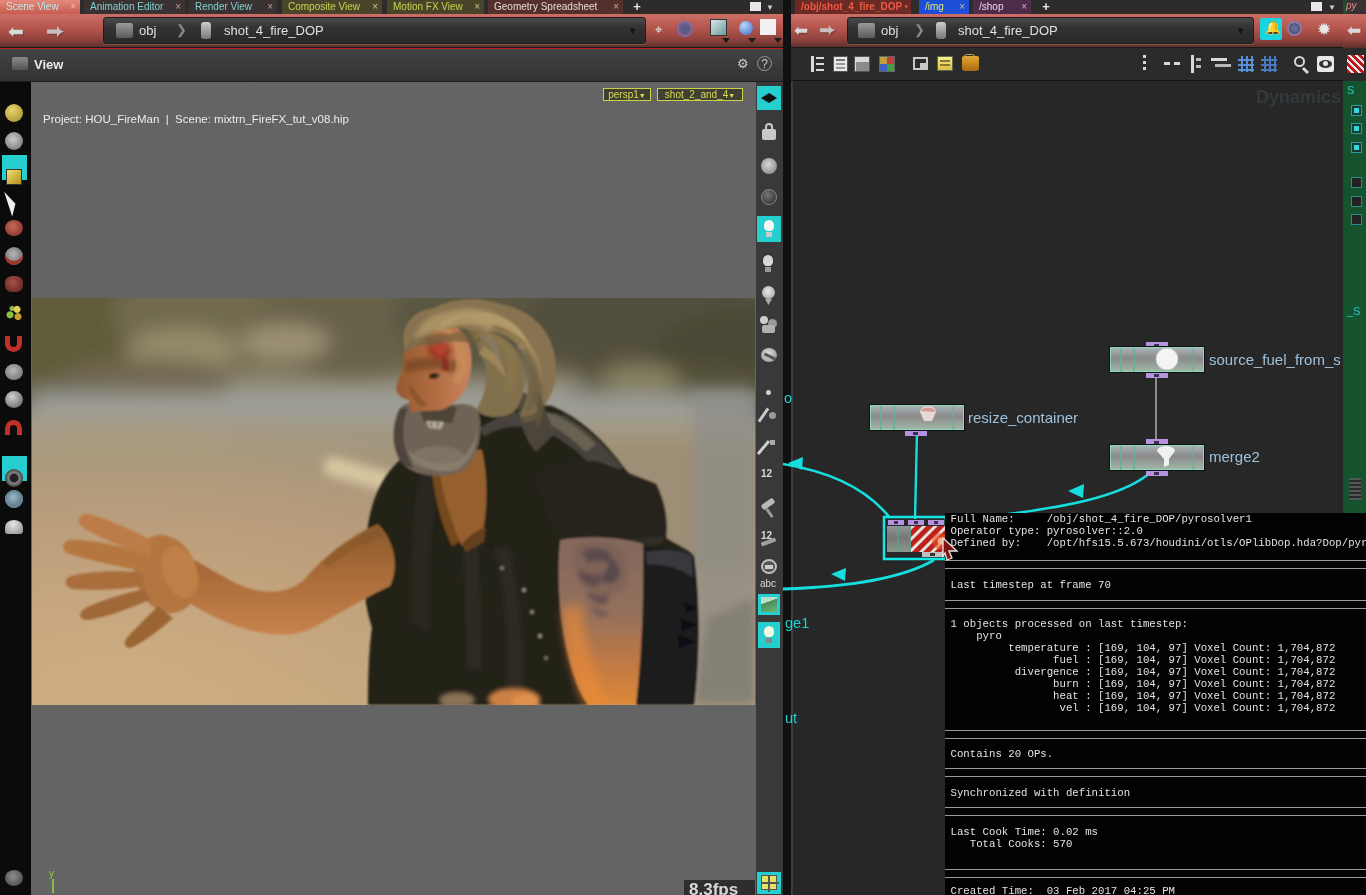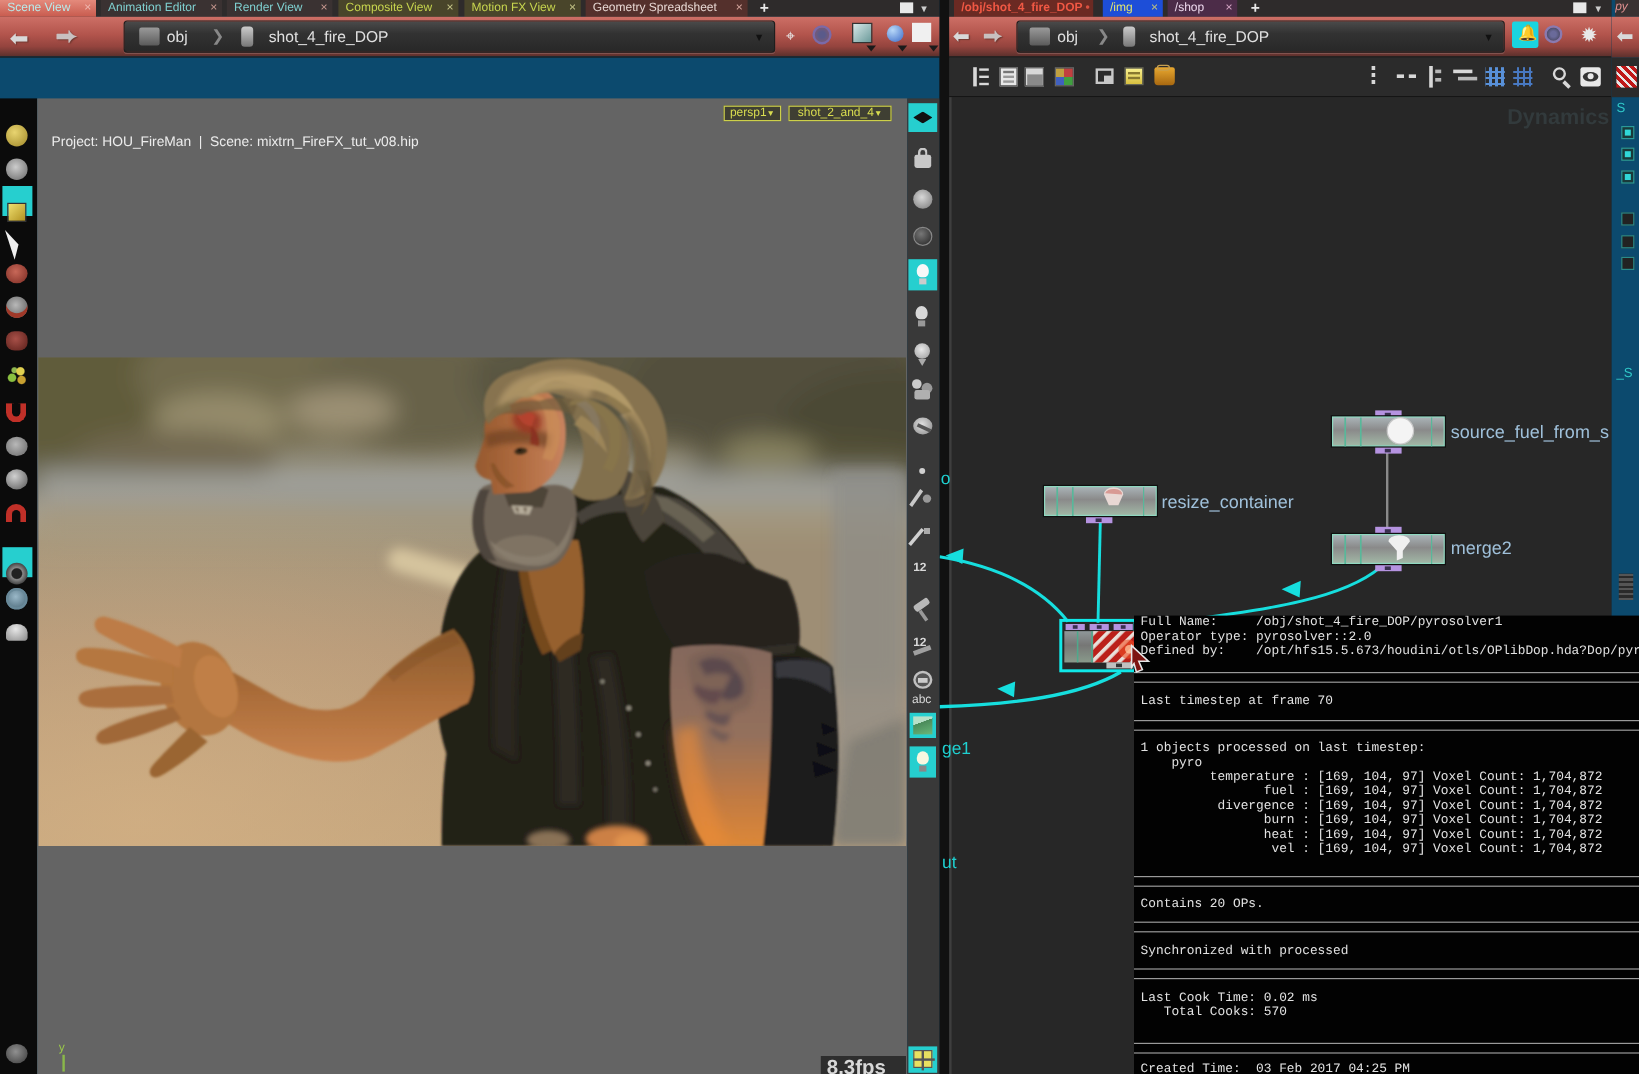--- a/index.html
+++ b/index.html
@@ -5,21 +5,21 @@
   * { margin:0; padding:0; box-sizing:border-box; }
   html,body { width:1366px; height:895px; overflow:hidden; background:#000; font-family:"Liberation Sans", sans-serif; }
   .abs { position:absolute; }
   #stage { position:relative; width:1366px; height:895px; background:#141414; }
   .tab { position:absolute; top:0; height:14px; font-size:10px; line-height:14px; padding:0 6px; white-space:nowrap; }
 </style>
 </head>
 <body>
 <div id="stage">
 
-  <div class="abs" style="left:0;top:0;width:783px;height:895px;background:#0c4a6e;">
+  <div class="abs" style="left:0;top:0;width:783px;height:895px;background:#b91c1c;">
 
     <div class="abs" style="left:0;top:0;width:783px;height:14px;background:#2e2b2b;"></div>
     <div class="tab" style="left:0;width:80px;background:linear-gradient(#e48a7c,#c85b4e);color:#b8ecec;">Scene View<span style="position:absolute;right:4px;color:#f0b8b0;">×</span></div>
     <div class="tab" style="left:84px;width:101px;background:#3a3232;color:#7fd0d0;">Animation Editor<span style="position:absolute;right:4px;color:#c89890;">×</span></div>
     <div class="tab" style="left:189px;width:88px;background:#3a3232;color:#7fd0d0;">Render View<span style="position:absolute;right:4px;color:#c89890;">×</span></div>
     <div class="tab" style="left:282px;width:100px;background:#49452a;color:#c6d44e;">Composite View<span style="position:absolute;right:4px;color:#c8c88a;">×</span></div>
     <div class="tab" style="left:387px;width:97px;background:#49452a;color:#c6d44e;">Motion FX View<span style="position:absolute;right:4px;color:#c8c88a;">×</span></div>
     <div class="tab" style="left:488px;width:135px;background:#54302c;color:#e8d8d4;">Geometry Spreadsheet<span style="position:absolute;right:4px;color:#d8a8a0;">×</span></div>
     <div class="abs" style="left:630px;top:0px;width:14px;height:14px;color:#e8e8e8;font-size:13px;line-height:13px;text-align:center;font-weight:bold;">+</div>
     <div class="abs" style="left:750px;top:2px;width:11px;height:9px;background:#e8e8e8;"></div>
@@ -42,20 +42,26 @@
       <div class="abs" style="left:655px;top:8px;width:14px;height:14px;color:#e8e8e8;font-size:13px;">⌖</div>
       <div class="abs" style="left:677px;top:7px;width:16px;height:16px;border-radius:50%;border:2px solid #7a6aa8;background:radial-gradient(circle,#5a5a8a 30%,#8a5a6a);"></div>
       <div class="abs" style="left:710px;top:5px;width:17px;height:17px;background:linear-gradient(135deg,#d8e8e8,#6a9a9a);border:1px solid #333;"></div>
       <div class="abs" style="left:739px;top:7px;width:14px;height:14px;border-radius:50%;background:radial-gradient(circle at 35% 30%,#b8d8f8,#3a6ac8);"></div>
       <div class="abs" style="left:760px;top:5px;width:16px;height:16px;background:#f0f0f0;"></div>
       <div class="abs" style="left:722px;top:24px;width:0;height:0;border-left:4px solid transparent;border-right:4px solid transparent;border-top:5px solid #1a1a1a;"></div>
       <div class="abs" style="left:748px;top:24px;width:0;height:0;border-left:4px solid transparent;border-right:4px solid transparent;border-top:5px solid #1a1a1a;"></div>
       <div class="abs" style="left:774px;top:24px;width:0;height:0;border-left:4px solid transparent;border-right:4px solid transparent;border-top:5px solid #1a1a1a;"></div>
     </div>
 
+    <div class="abs" style="left:0;top:49px;width:783px;height:33px;background:linear-gradient(#424242,#333333);border-bottom:1px solid #1c1c1c;">
+      <span class="abs" style="left:12px;top:8px;width:16px;height:13px;background:linear-gradient(#888,#555);border-radius:2px;"></span>
+      <span class="abs" style="left:34px;top:8px;color:#e8e8e8;font-size:13px;font-weight:bold;">View</span>
+      <span class="abs" style="left:737px;top:7px;color:#c8c8c8;font-size:13px;">⚙</span>
+      <span class="abs" style="left:757px;top:7px;color:#c8c8c8;font-size:12px;border:1px solid #999;border-radius:50%;width:15px;height:15px;text-align:center;line-height:14px;">?</span>
+    </div>
 
     <div class="abs" style="left:0;top:82px;width:31px;height:813px;background:#0b0b0b;" id="leftshelf">
       <span class="abs" style="left:5px;top:22px;width:18px;height:18px;border-radius:50%;background:radial-gradient(circle at 40% 35%,#e8d470,#a08828);"></span>
       <span class="abs" style="left:5px;top:50px;width:18px;height:18px;border-radius:50%;background:radial-gradient(circle at 45% 40%,#cccccc,#666);"></span>
       <span class="abs" style="left:2px;top:73px;width:25px;height:25px;background:#26cfcf;">
           <span class="abs" style="left:4px;top:14px;width:16px;height:16px;background:linear-gradient(135deg,#f0e070,#b09020);border:1px solid #333;"></span>
         </span>
       <span class="abs" style="left:8px;top:108px;width:0;height:0;border-left:7px solid #f0f0f0;border-top:15px solid transparent;border-bottom:11px solid transparent;transform:rotate(-18deg);"></span>
       <span class="abs" style="left:5px;top:138px;width:18px;height:16px;border-radius:50%;background:radial-gradient(circle at 45% 40%,#c86858,#7a2a22);"></span>
       <span class="abs" style="left:5px;top:165px;width:18px;height:18px;border-radius:50%;background:radial-gradient(circle at 45% 40%,#b8b8b8,#555);box-shadow:inset 0 -4px 0 #a03828;"></span>
@@ -383,21 +389,21 @@
           <span class="abs" style="left:2px;top:4px;width:13px;height:8px;border-radius:50%;background:#333;"></span>
           <span class="abs" style="left:6px;top:5px;width:5px;height:5px;border-radius:50%;background:#e8e8e8;"></span>
         </span>
     </div>
 
     <div class="abs" style="left:0;top:81px;width:552px;height:814px;background:#272727;border-left:2px solid #3e3e3e;">
       <div class="abs" style="left:463px;top:6px;color:#323a3c;font-size:18px;font-weight:bold;">Dynamics</div>
     </div>
   </div>
 
-  <div class="abs" style="left:1343px;top:0;width:23px;height:895px;background:#0c4a6e;" id="rightstrip">
+  <div class="abs" style="left:1343px;top:0;width:23px;height:895px;background:#14532d;" id="rightstrip">
     <div class="abs" style="left:3px;top:0;width:20px;height:14px;background:#3a3232;color:#e09090;font-size:10px;font-style:italic;">py</div>
     <div class="abs" style="left:0;top:14px;width:23px;height:34px;background:linear-gradient(#cd6f66,#b2544c 45%,#94443e 75%,#5c302c);">
         <span class="abs" style="left:4px;top:6px;font-size:17px;color:#d8d8d8;">⬅</span>
       </div>
     <div class="abs" style="left:0;top:48px;width:23px;height:33px;background:#2b2b2b;">
         <span class="abs" style="left:4px;top:7px;width:17px;height:18px;background:repeating-linear-gradient(45deg,#c01818 0 3px,#e8e8e8 3px 5px);"></span>
       </div>
     <div class="abs" style="left:4px;top:84px;color:#30c8c8;font-size:11px;">S</div>
     <div class="abs" style="left:8px;top:105px;width:11px;height:11px;border:1px solid #2a9a9a;background:#1a3a3a;">
         <span class="abs" style="left:2px;top:2px;width:5px;height:5px;background:#30d8d8;"></span>
@@ -520,21 +526,21 @@
                 fuel : [169, 104, 97] Voxel Count: 1,704,872
           divergence : [169, 104, 97] Voxel Count: 1,704,872
                 burn : [169, 104, 97] Voxel Count: 1,704,872
                 heat : [169, 104, 97] Voxel Count: 1,704,872
                  vel : [169, 104, 97] Voxel Count: 1,704,872</pre>
     <div class="abs" style="left:0;top:217px;width:421px;height:1px;background:#9a9a9a;"></div>
     <div class="abs" style="left:0;top:225px;width:421px;height:1px;background:#9a9a9a;"></div>
     <pre class="abs" style="left:5.5px;top:234.5px;line-height:13.1px;font:inherit;">Contains 20 OPs.</pre>
     <div class="abs" style="left:0;top:255px;width:421px;height:1px;background:#9a9a9a;"></div>
     <div class="abs" style="left:0;top:263px;width:421px;height:1px;background:#9a9a9a;"></div>
-    <pre class="abs" style="left:5.5px;top:273.5px;line-height:13.1px;font:inherit;">Synchronized with processed</pre>
+    <pre class="abs" style="left:5.5px;top:273.5px;line-height:13.1px;font:inherit;">Synchronized with definition</pre>
     <div class="abs" style="left:0;top:294px;width:421px;height:1px;background:#9a9a9a;"></div>
     <div class="abs" style="left:0;top:302px;width:421px;height:1px;background:#9a9a9a;"></div>
     <pre class="abs" style="left:5.5px;top:312.5px;line-height:13.1px;font:inherit;">Last Cook Time: 0.02 ms
    Total Cooks: 570</pre>
     <div class="abs" style="left:0;top:356px;width:421px;height:1px;background:#9a9a9a;"></div>
     <div class="abs" style="left:0;top:364px;width:421px;height:1px;background:#9a9a9a;"></div>
     <pre class="abs" style="left:5.5px;top:371.5px;line-height:13.1px;font:inherit;">Created Time:  03 Feb 2017 04:25 PM</pre>
   </div>
 
   <svg class="abs" style="left:938px;top:532px;" width="26" height="30" viewBox="938 532 26 30">

